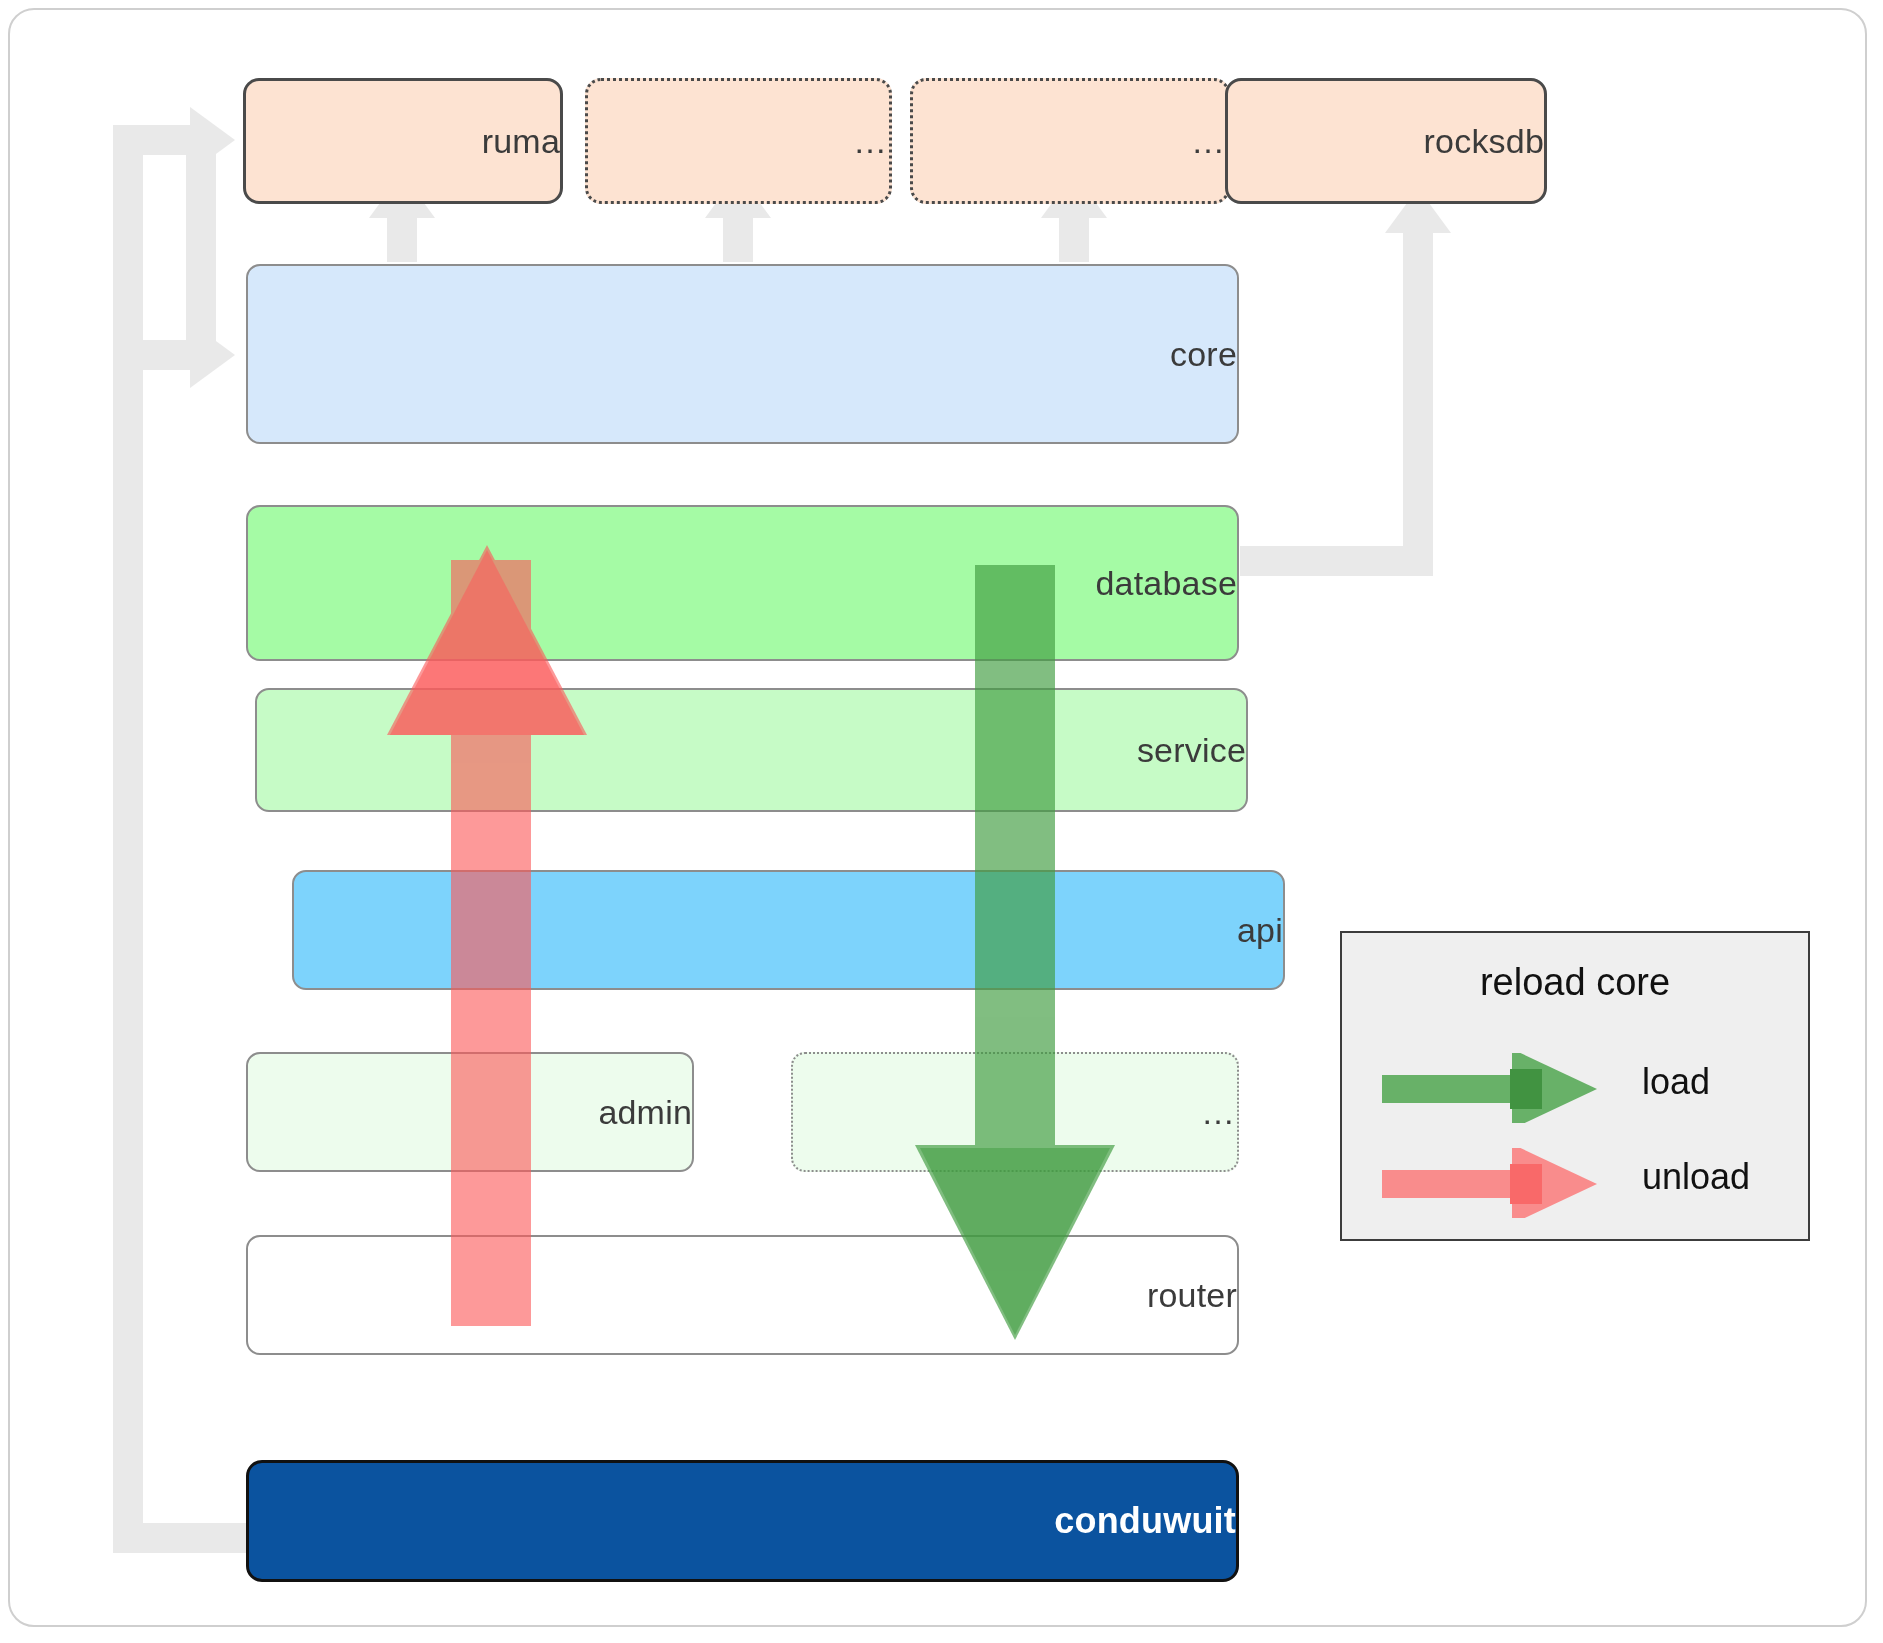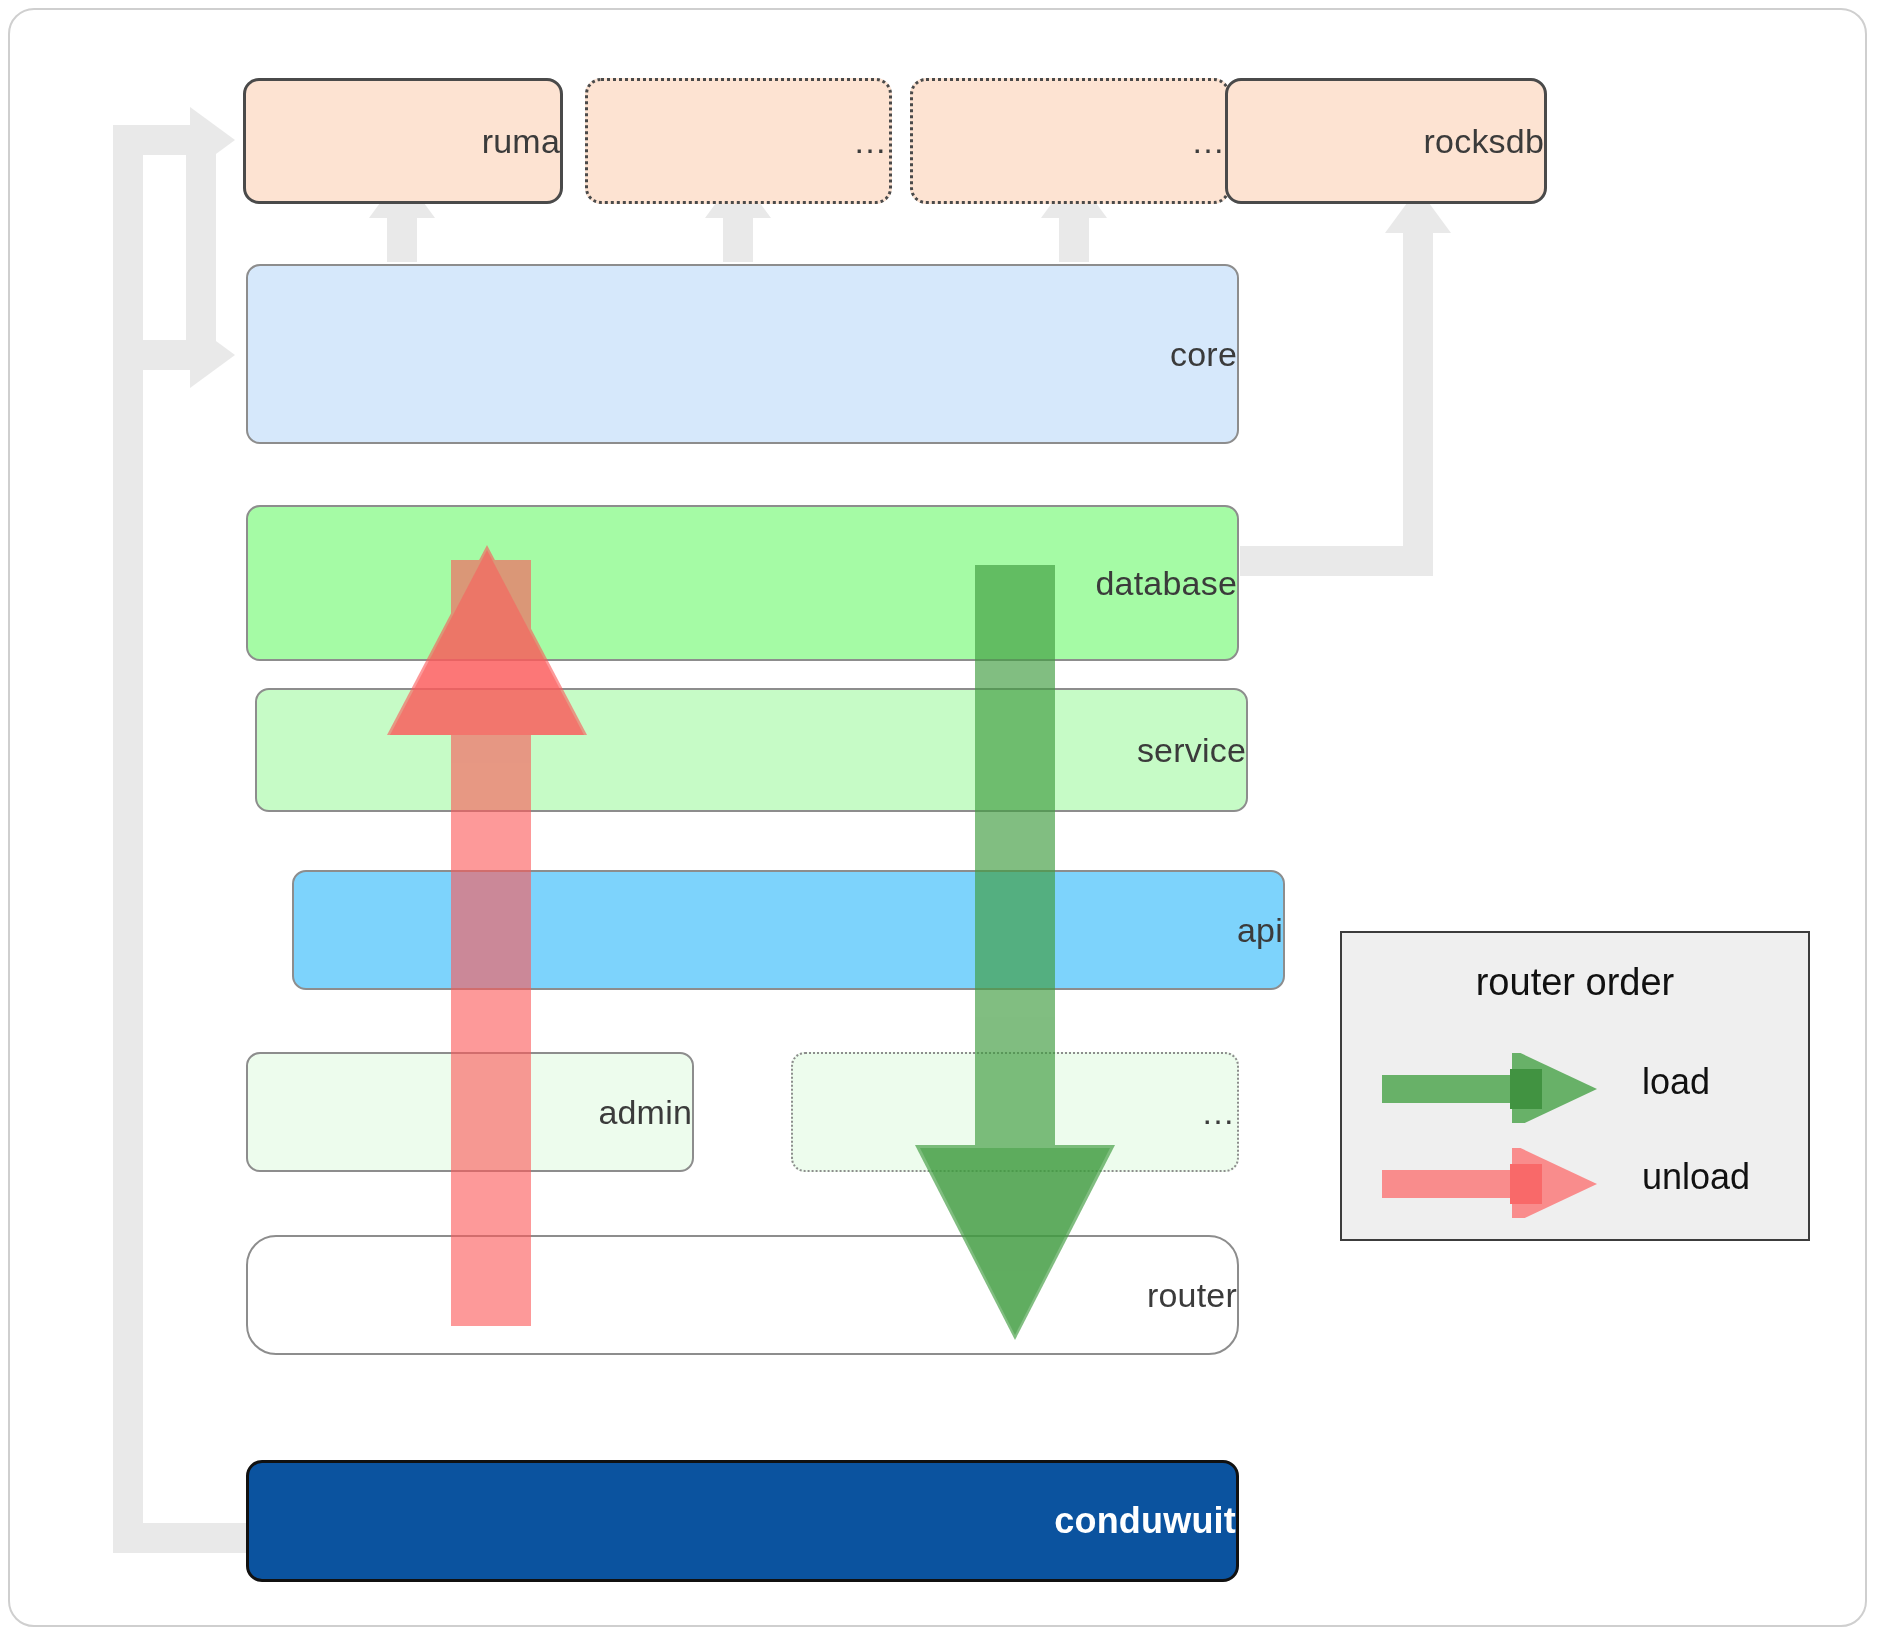--- a/index.html
+++ b/index.html
@@ -53,21 +53,21 @@
   }
   .node.layer.dotted{
     border:2px dotted #8d8d8d;
   }
   .node.core{background:#d6e8fb;}
   .node.database{background:#a5fba5;}
   .node.service{background:#c6fbc6;}
   .node.api{background:#7dd3fc;margin-left:46px;}
   .node.admin{background:#edfced;}
   .node.dots{background:#edfced;}
-  .node.router{background:#ffffff;border-radius:30px;}
+  .node.router{background:#ffffff;}
   .node.app{
     background:#0b539f;
     border:3px solid #111111;
     border-radius:16px;
     color:#ffffff;
     font-size:36px;
     font-weight:bold;
     z-index:5;
   }
   .ellipsis{font-size:34px;letter-spacing:2px;color:#3b3b3b;}
@@ -195,21 +195,21 @@
     <g opacity="0.66">
       <rect x="975" y="565" width="80" height="665" fill="#3f9c3f"></rect>
       <polygon points="1015,1340 915,1145 1115,1145" fill="#3f9c3f"></polygon>
     </g>
     <g opacity="0.5">
       <polygon points="1015,1335 920,1148 1110,1148" fill="#3f9c3f"></polygon>
     </g>
   </svg>
 
   <div id="legend">
-    <div id="legend-title">router order</div>
+    <div id="legend-title">reload core</div>
 
     <div class="legend-row" id="legend-row-load">
       <svg class="legend-arrow" viewBox="0 0 230 70">
         <g opacity="0.9">
           <rect x="0" y="22" width="148" height="28" fill="#5aab5a"></rect>
           <polygon points="215,36 130,76 130,-4" fill="#5aab5a"></polygon>
           <rect x="128" y="16" width="32" height="40" fill="#2f8a2f"></rect>
         </g>
       </svg>
       <span class="legend-label">load</span>

